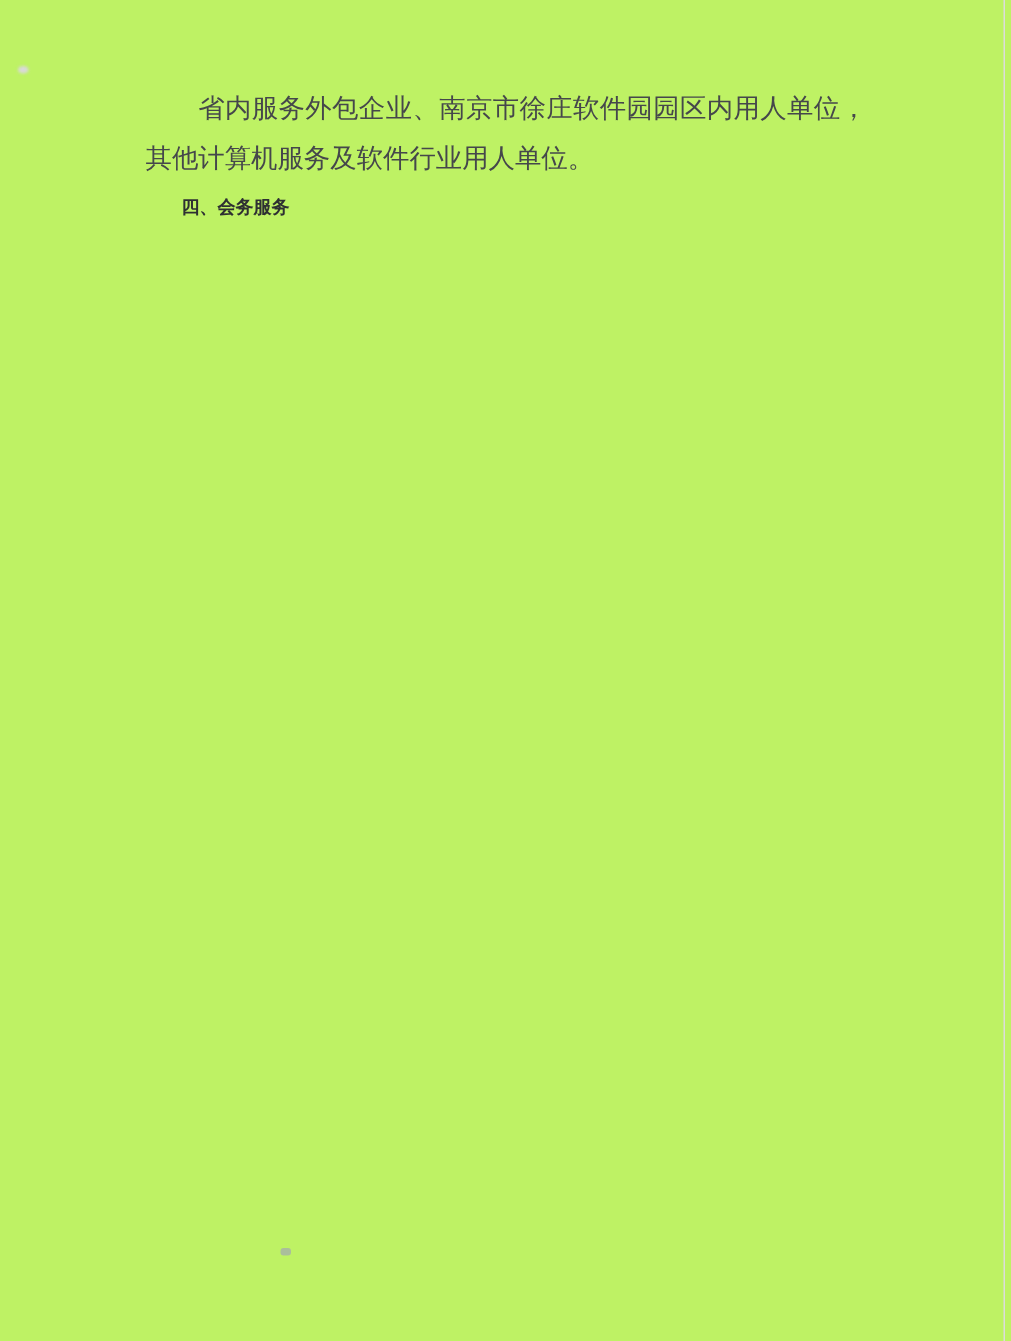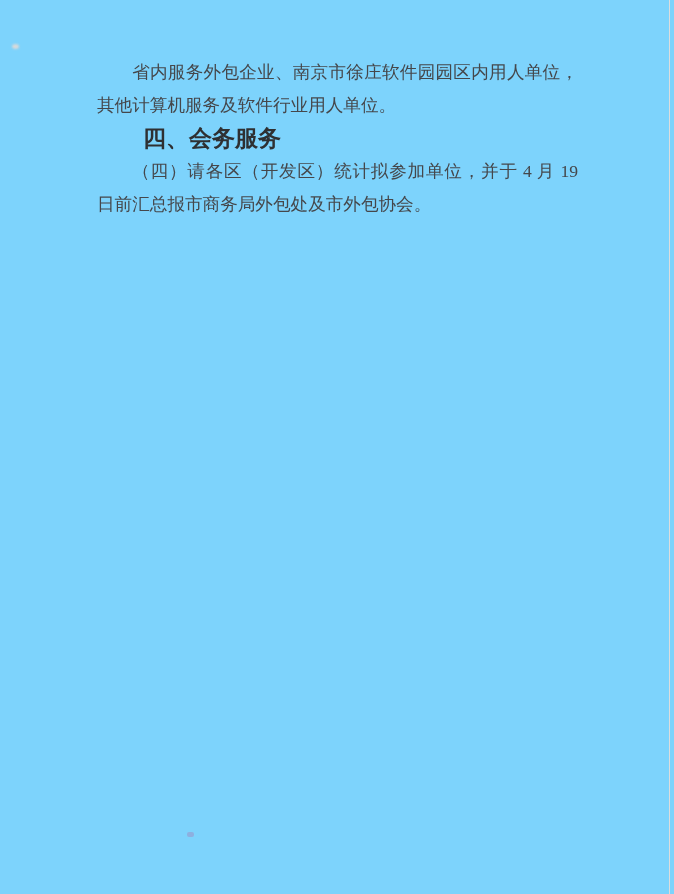--- a/index.html
+++ b/index.html
@@ -9,21 +9,21 @@
   body {
     width: 674px;
     height: 894px;
     position: relative;
     background: #fefefe;
     overflow: hidden;
   }
   .page {
     position: absolute;
     inset: 0;
-    background: #7dd3fc;
+    background: #bef264;
   }
   .page-edge-line {
     position: absolute;
     left: 669px;
     top: 0;
     width: 1px;
     height: 100%;
     background: #dcdcdc;
   }
   .smudge-top-left {
@@ -60,42 +60,41 @@
     line-height: 33px;
     color: #45474b;
     text-align: justify;
     text-indent: 2em;
     word-break: break-all;
   }
   .heading {
     margin: 0;
     font-family: "DejaVu Sans", sans-serif;
     font-weight: 700;
-    font-size: 23px;
+    font-size: 12px;
     line-height: 33px;
     color: #2e3032;
     text-indent: 2em;
   }
 </style>
 </head>
 <body>
 
 <div class="page">
 
   <div class="content">
     <p class="para">省内服务外包企业、南京市徐庄软件园园区内用人单位，其他计算机服务及软件行业用人单位。</p>
 
     <h3 class="heading">四、会务服务</h3>
 
 
 
 
 
 
-    <p class="para">（四）请各区（开发区）统计拟参加单位，并于 4 月 19 日前汇总报市商务局外包处及市外包协会。</p>
 
   </div>
 
   <div class="smudge-top-left"></div>
   <div class="ink-dot"></div>
   <div class="page-edge-line"></div>
 
 </div>
 
 </body></html>

